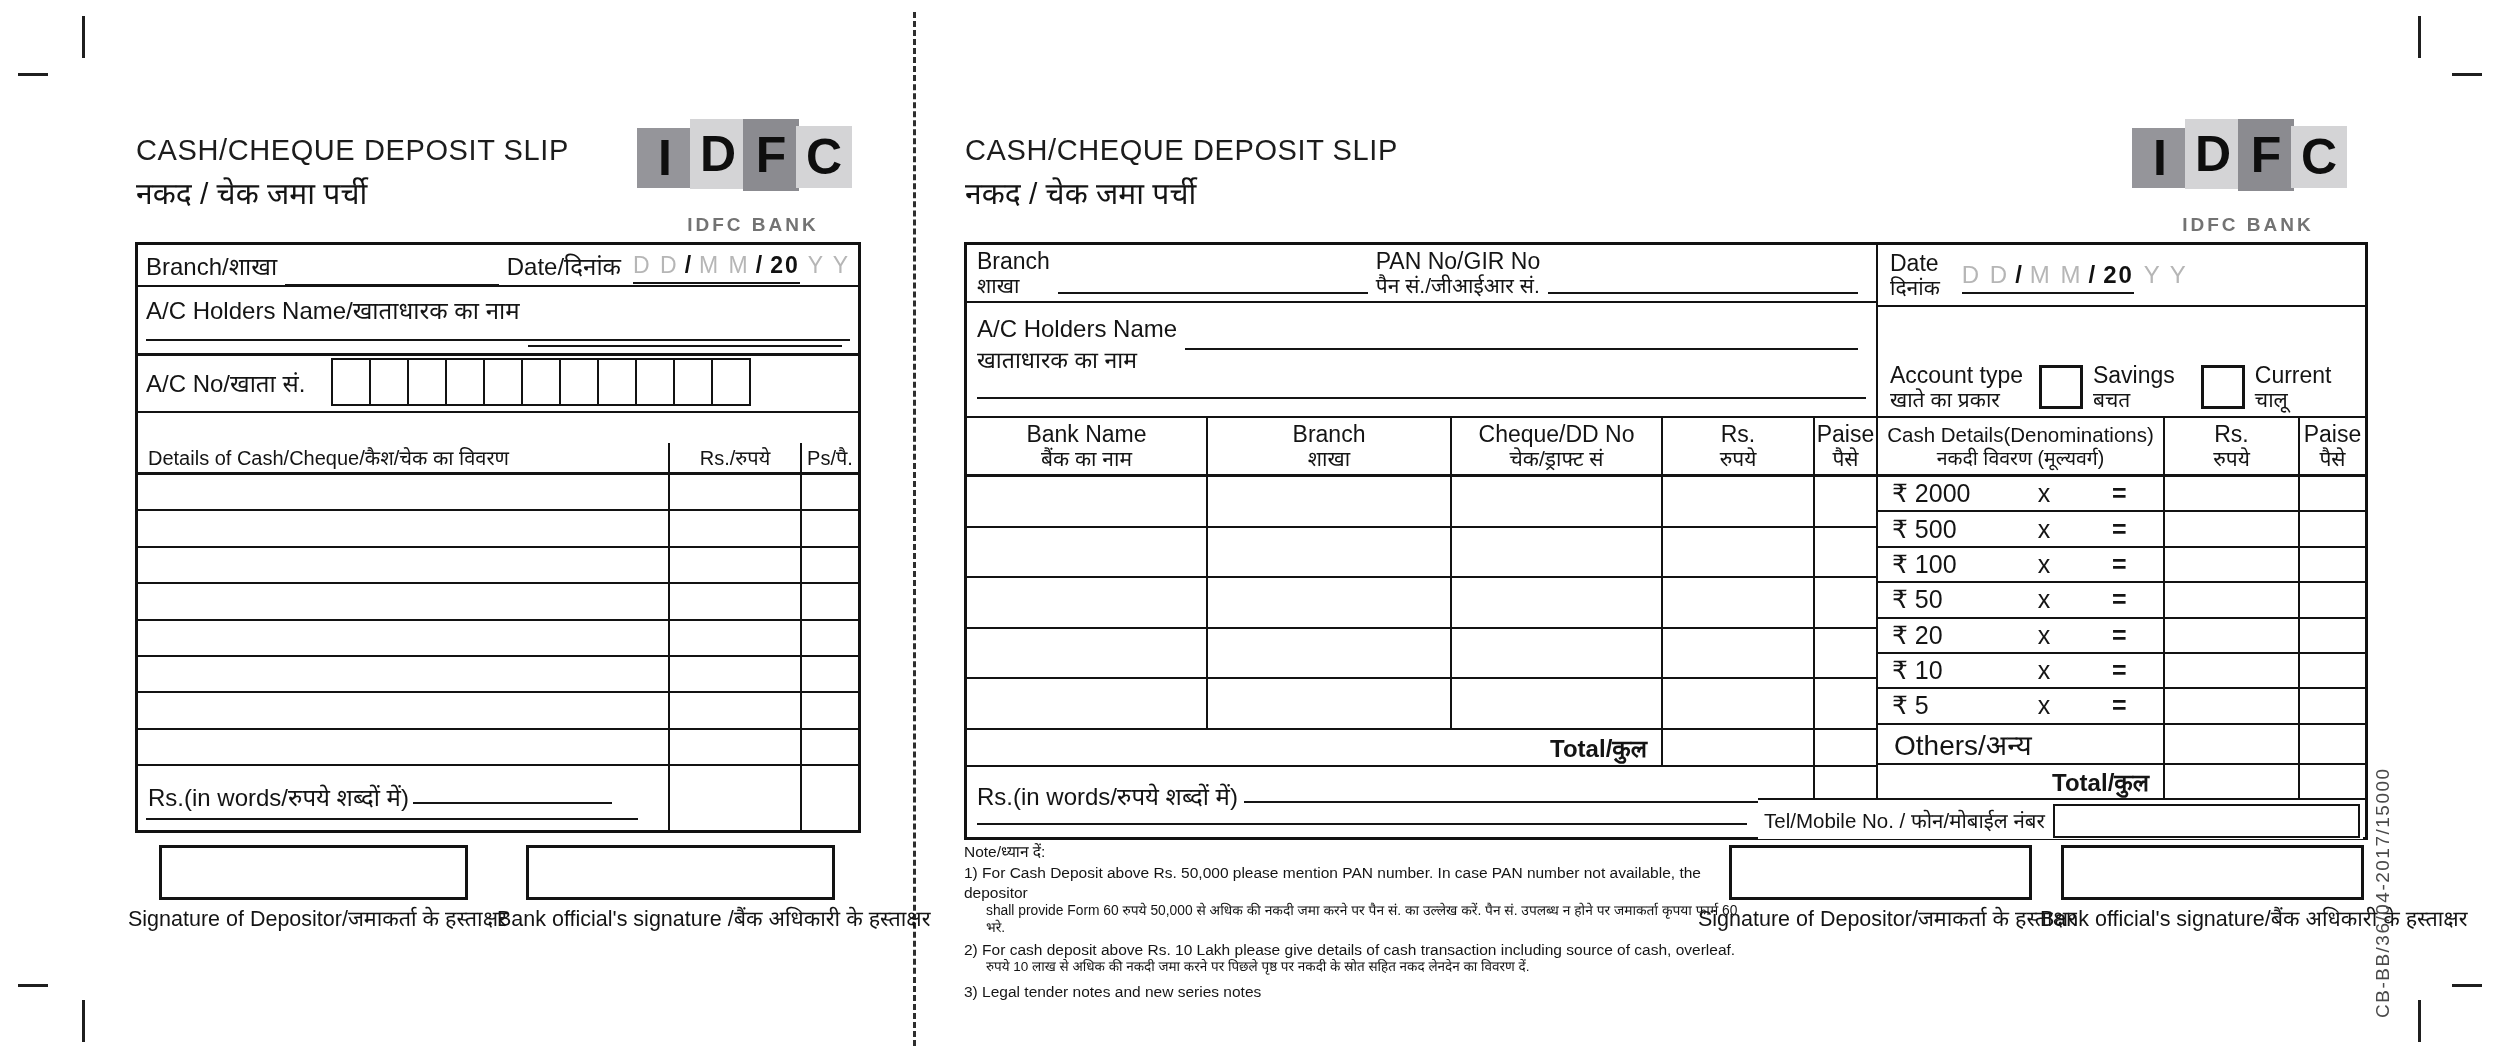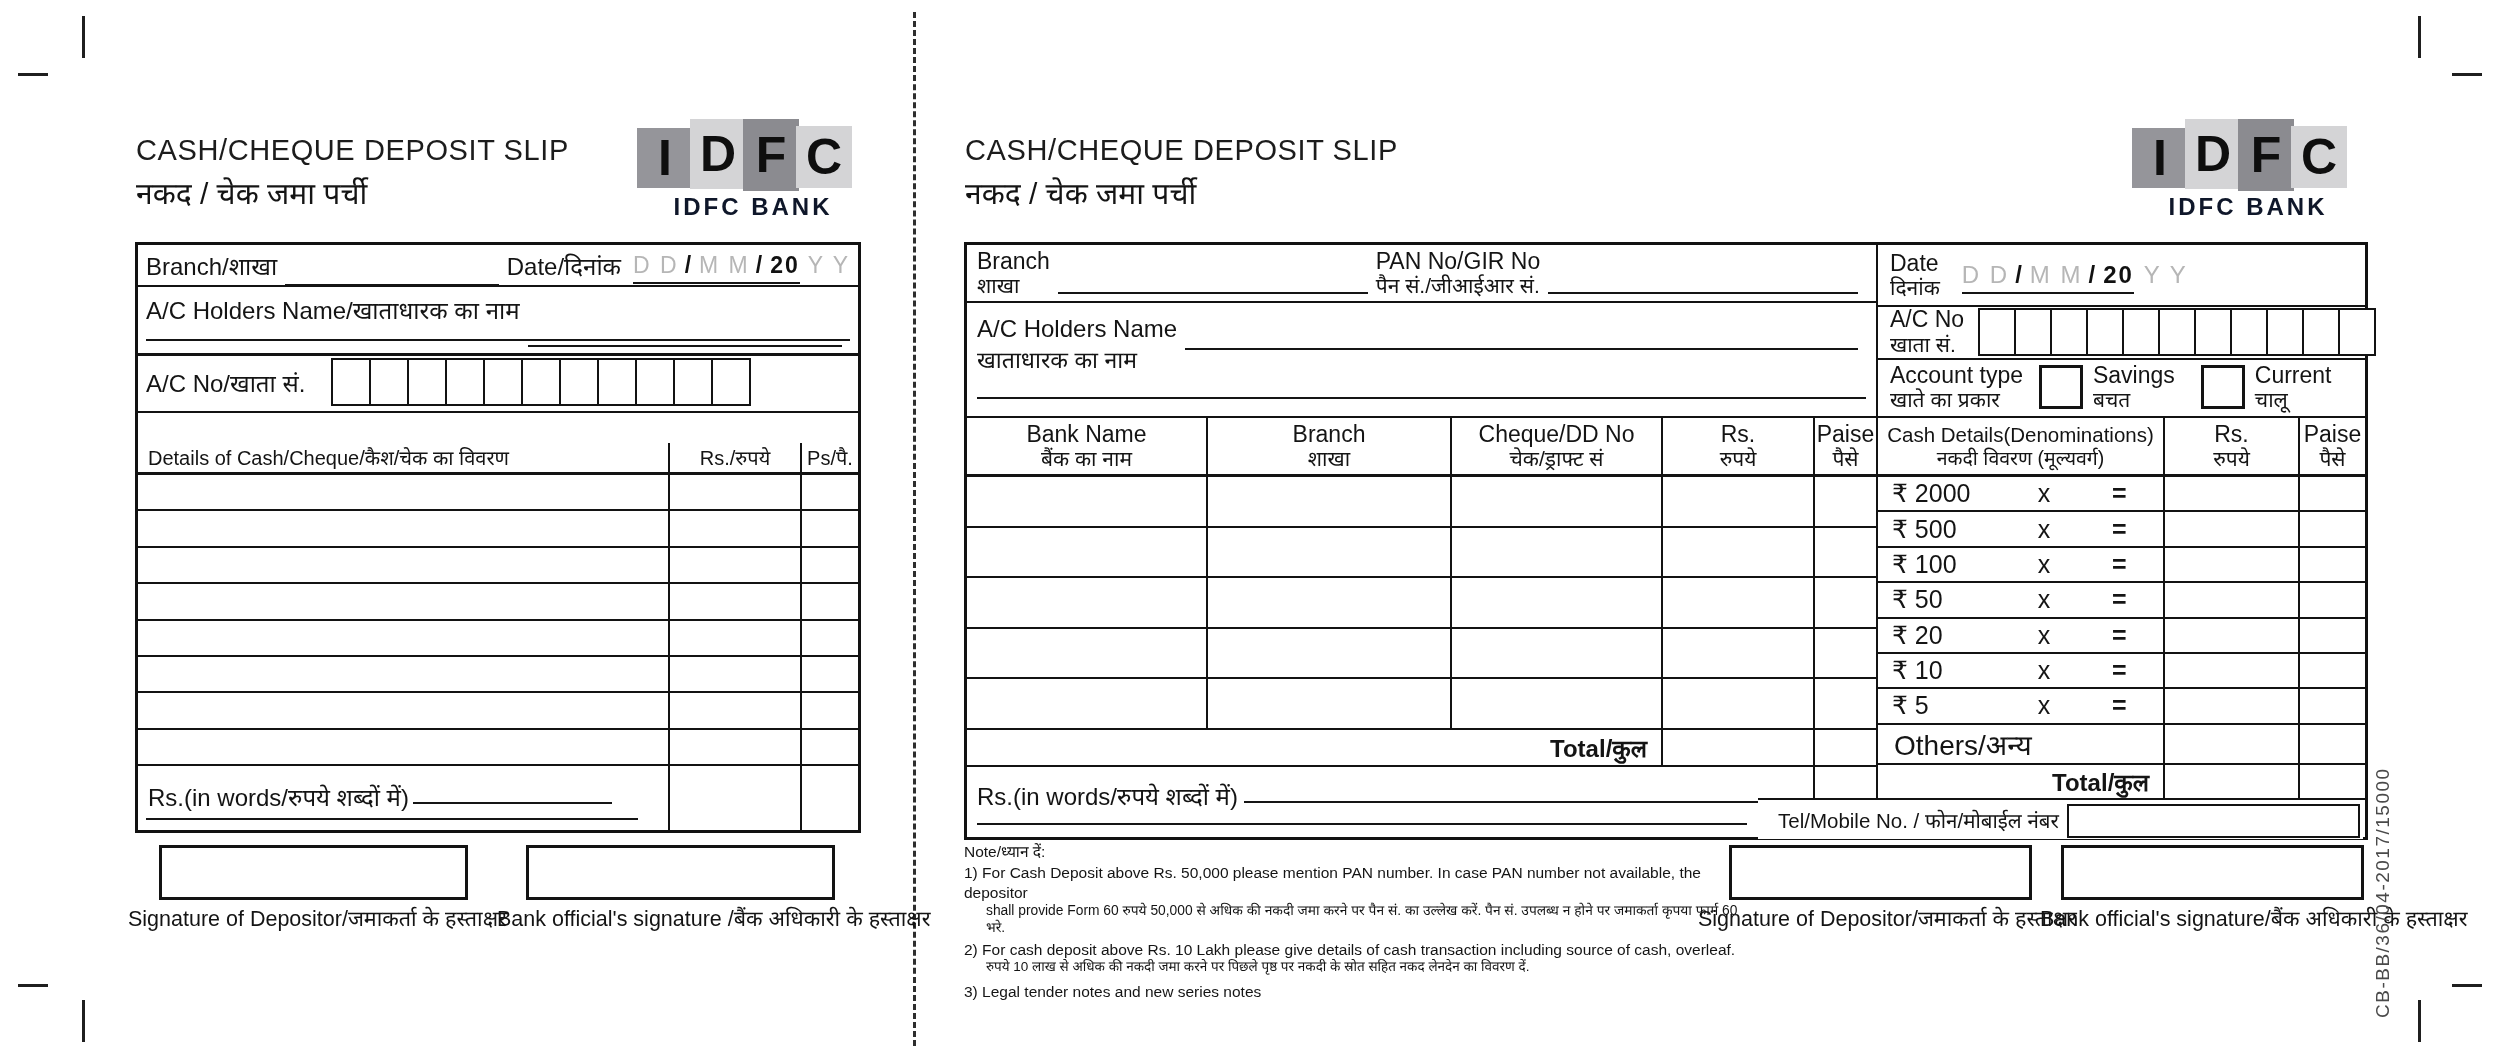--- a/index.html
+++ b/index.html
@@ -6,21 +6,21 @@
   .page{position:relative;width:2500px;height:1059px;background:#ffffff;overflow:hidden;
         font-family:"Liberation Sans","DejaVu Sans",sans-serif;color:#141414;}
   .abs{position:absolute;}
   .mark{background:#1f1f1f;}
   .divider{border-left:3px dashed #2e2e2e;width:0;}
   .title-en{font-size:29px;letter-spacing:.6px;color:#1c1c1c;white-space:nowrap;}
   .title-hi{font-size:30px;margin-top:5px;white-space:nowrap;}
   .logo{display:flex;align-items:center;}
   .blk{width:56px;display:flex;align-items:center;justify-content:center;
        font-weight:bold;font-size:50px;color:#0e0e0e;}
-  .bankname{font-size:24px;font-weight:bold;letter-spacing:3px;color:#0f172a;text-align:center;margin-top:2px;}
+  .bankname{font-size:19px;font-weight:bold;letter-spacing:3px;color:#737373;text-align:center;margin-top:23px;}
   .form{border:3px solid #121212;background:#fff;}
   .row{position:absolute;left:0;right:0;display:flex;align-items:center;}
   .bb2{border-bottom:2px solid #131313;}
   .bb3{border-bottom:3px solid #131313;}
   .bl2{border-left:2px solid #131313;}
   .lbl{font-size:24px;white-space:nowrap;}
   .wline{flex:1;height:24px;border-bottom:2px solid #151515;margin:0 8px;align-self:center;transform:translateY(8px);}
   .acwrap{display:flex;}
   .acbox{border:2px solid #131313;margin-left:-2px;background:#fff;}
   .acbox.first{margin-left:0;}
@@ -206,39 +206,20 @@
     </div>
 
     <div class="abs bl2" style="left:909px;top:0;width:487px;height:171px">
       <div class="row bb2" style="top:0;height:60px;padding:0 12px">
         <span class="stack2">
             <span class="en">Date</span>
             <span class="hi">दिनांक</span>
           </span>
         <span class="dategrp" style="margin-left:22px"><span class="du"><span class="dph">D D</span><span class="ds">/</span><span class="dph">M M</span><span class="ds">/</span><span class="dbk">20</span></span><span class="dph" style="margin-left:10px">Y Y</span></span>
       </div>
-      <div class="row bb2" style="top:60px;height:53px;padding:0 12px">
-        <span class="stack2">
-            <span class="en">A/C No</span>
-            <span class="hi">खाता सं.</span>
-          </span>
-        <div class="acwrap" style="margin-left:14px">
-          <span class="acbox first" style="width:34px;height:44px"></span>
-          <span class="acbox" style="width:34px;height:44px"></span>
-          <span class="acbox" style="width:34px;height:44px"></span>
-          <span class="acbox" style="width:34px;height:44px"></span>
-          <span class="acbox" style="width:34px;height:44px"></span>
-          <span class="acbox" style="width:34px;height:44px"></span>
-          <span class="acbox" style="width:34px;height:44px"></span>
-          <span class="acbox" style="width:34px;height:44px"></span>
-          <span class="acbox" style="width:34px;height:44px"></span>
-          <span class="acbox" style="width:34px;height:44px"></span>
-          <span class="acbox" style="width:34px;height:44px"></span>
-        </div>
-      </div>
       <div class="row" style="top:113px;height:58px;padding:0 12px">
         <span class="stack2">
             <span class="en">Account type</span>
             <span class="hi">खाते का प्रकार</span>
           </span>
         <span class="cb" style="width:38px;height:38px;margin-left:16px"></span>
         <span class="stack2" style="margin-left:10px">
             <span class="en">Savings</span>
             <span class="hi">बचत</span>
           </span>
@@ -380,21 +361,21 @@
       <div class="bc tot">Total/कुल</div>
       <div class="bc bl2"></div>
         <div class="bc bl2"></div>
 
       <div class="nb" style="grid-column:1/4"></div>
     </div>
 
     <div class="abs" style="left:846px;top:520px;height:72px;border-left:2px solid #131313"></div>
 
     <div class="abs" style="left:791px;top:553px;width:605px;height:39px;background:#fff;border-top:2px solid #131313;display:flex;align-items:center">
-      <span style="font-size:20.5px;margin-left:20px;white-space:nowrap">Tel/Mobile No. / फोन/मोबाईल नंबर</span>
+      <span style="font-size:20.5px;margin-left:6px;white-space:nowrap">Tel/Mobile No. / फोन/मोबाईल नंबर</span>
       <span style="flex:1;height:30px;border:2px solid #131313;margin:2px 3px 0 8px"></span>
     </div>
   </div>
 
   <div class="abs note" style="left:964px;top:842px;width:784px">
     <div style="font-size:15.5px">Note/ध्यान दें:</div>
     <div style="font-size:15.5px;margin-top:2px">1)  For Cash Deposit above Rs. 50,000 please mention PAN number. In case PAN number not available, the depositor</div>
     <div style="font-size:13.8px;margin-left:22px">shall provide Form 60 रुपये 50,000 से अधिक की नकदी जमा करने पर पैन सं. का उल्लेख करें. पैन सं. उपलब्ध न होने पर जमाकर्ता कृपया फार्म 60 भरे.</div>
     <div style="font-size:15.5px;margin-top:3px">2) For cash deposit above Rs. 10 Lakh please give details of cash transaction including source of cash, overleaf.</div>
     <div style="font-size:13.5px;margin-left:22px">रुपये 10 लाख से अधिक की नकदी जमा करने पर पिछले पृष्ठ पर नकदी के स्रोत सहित नकद लेनदेन का विवरण दें.</div>

